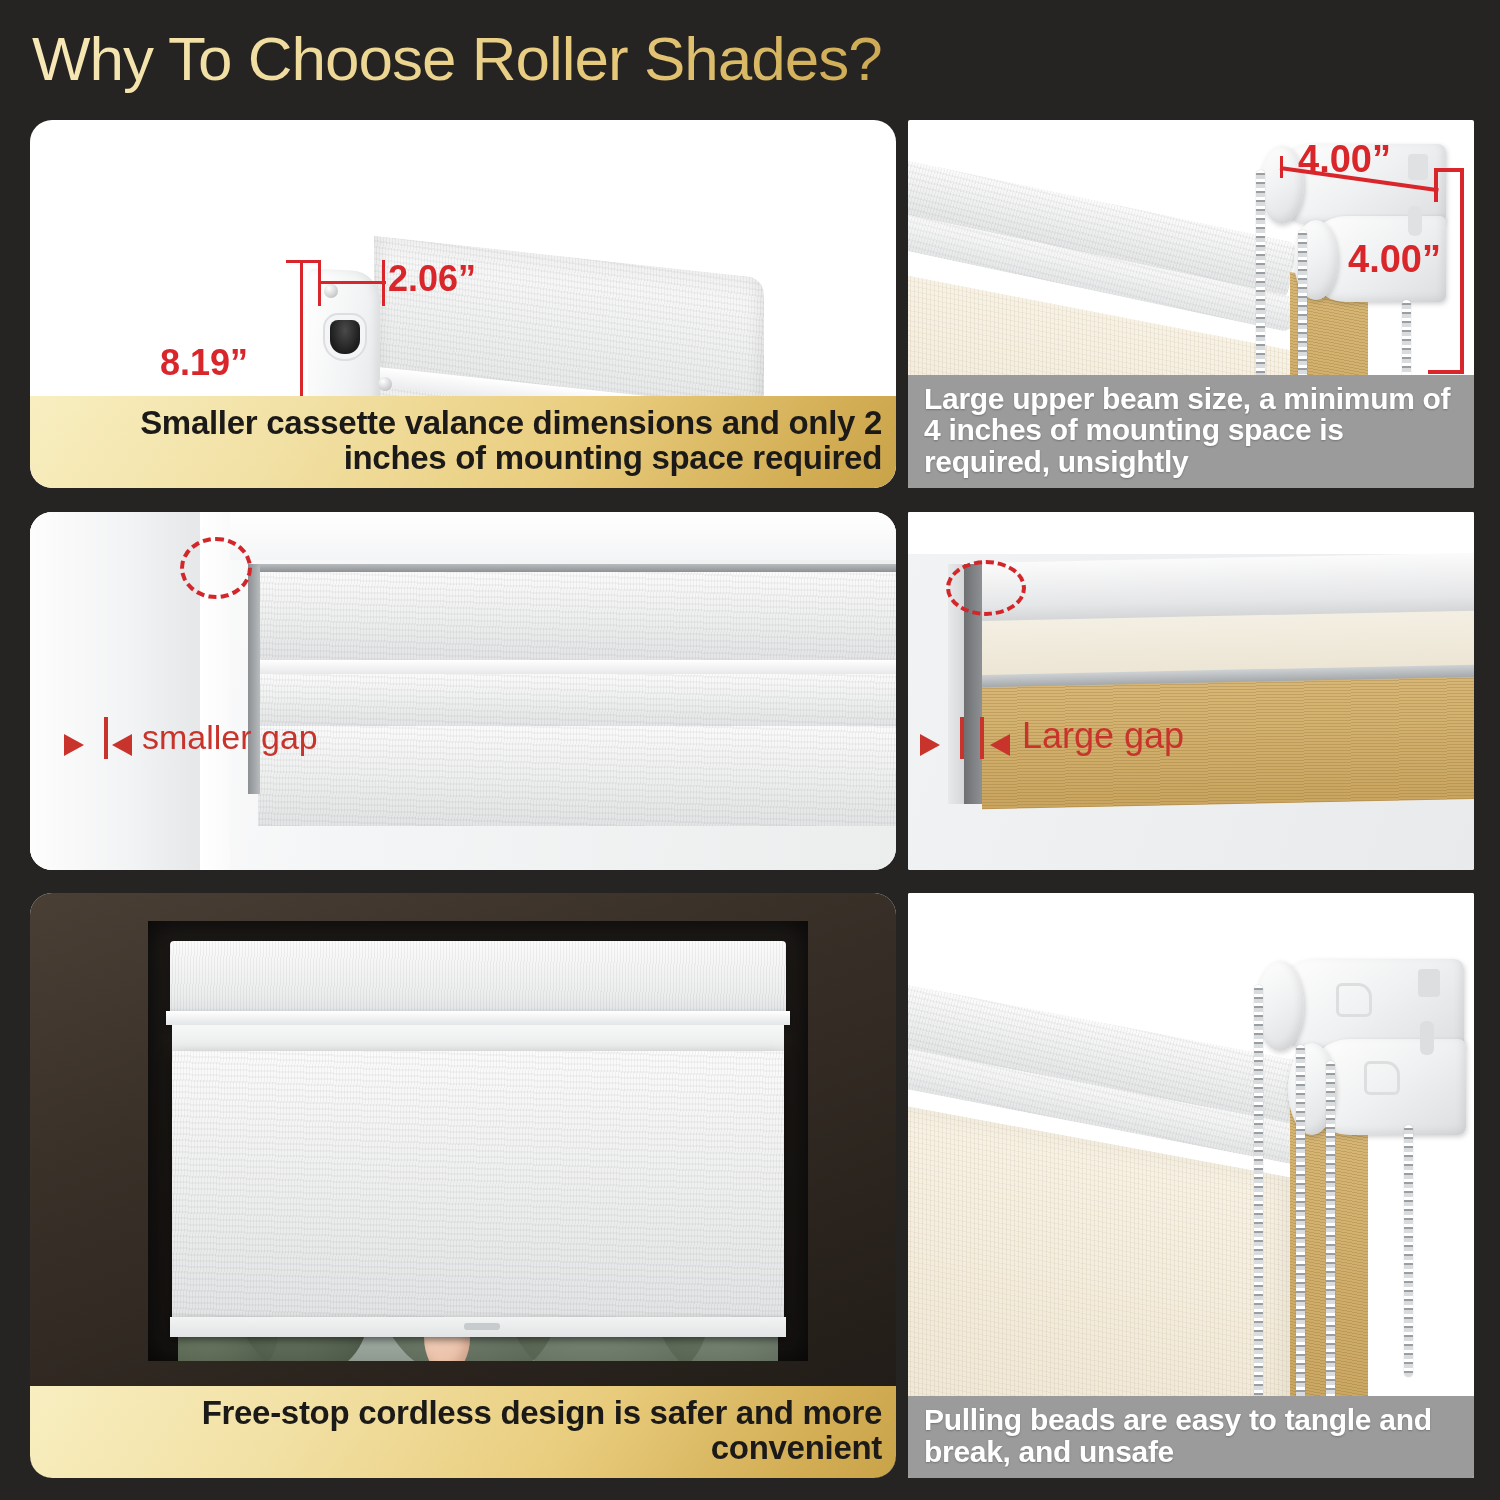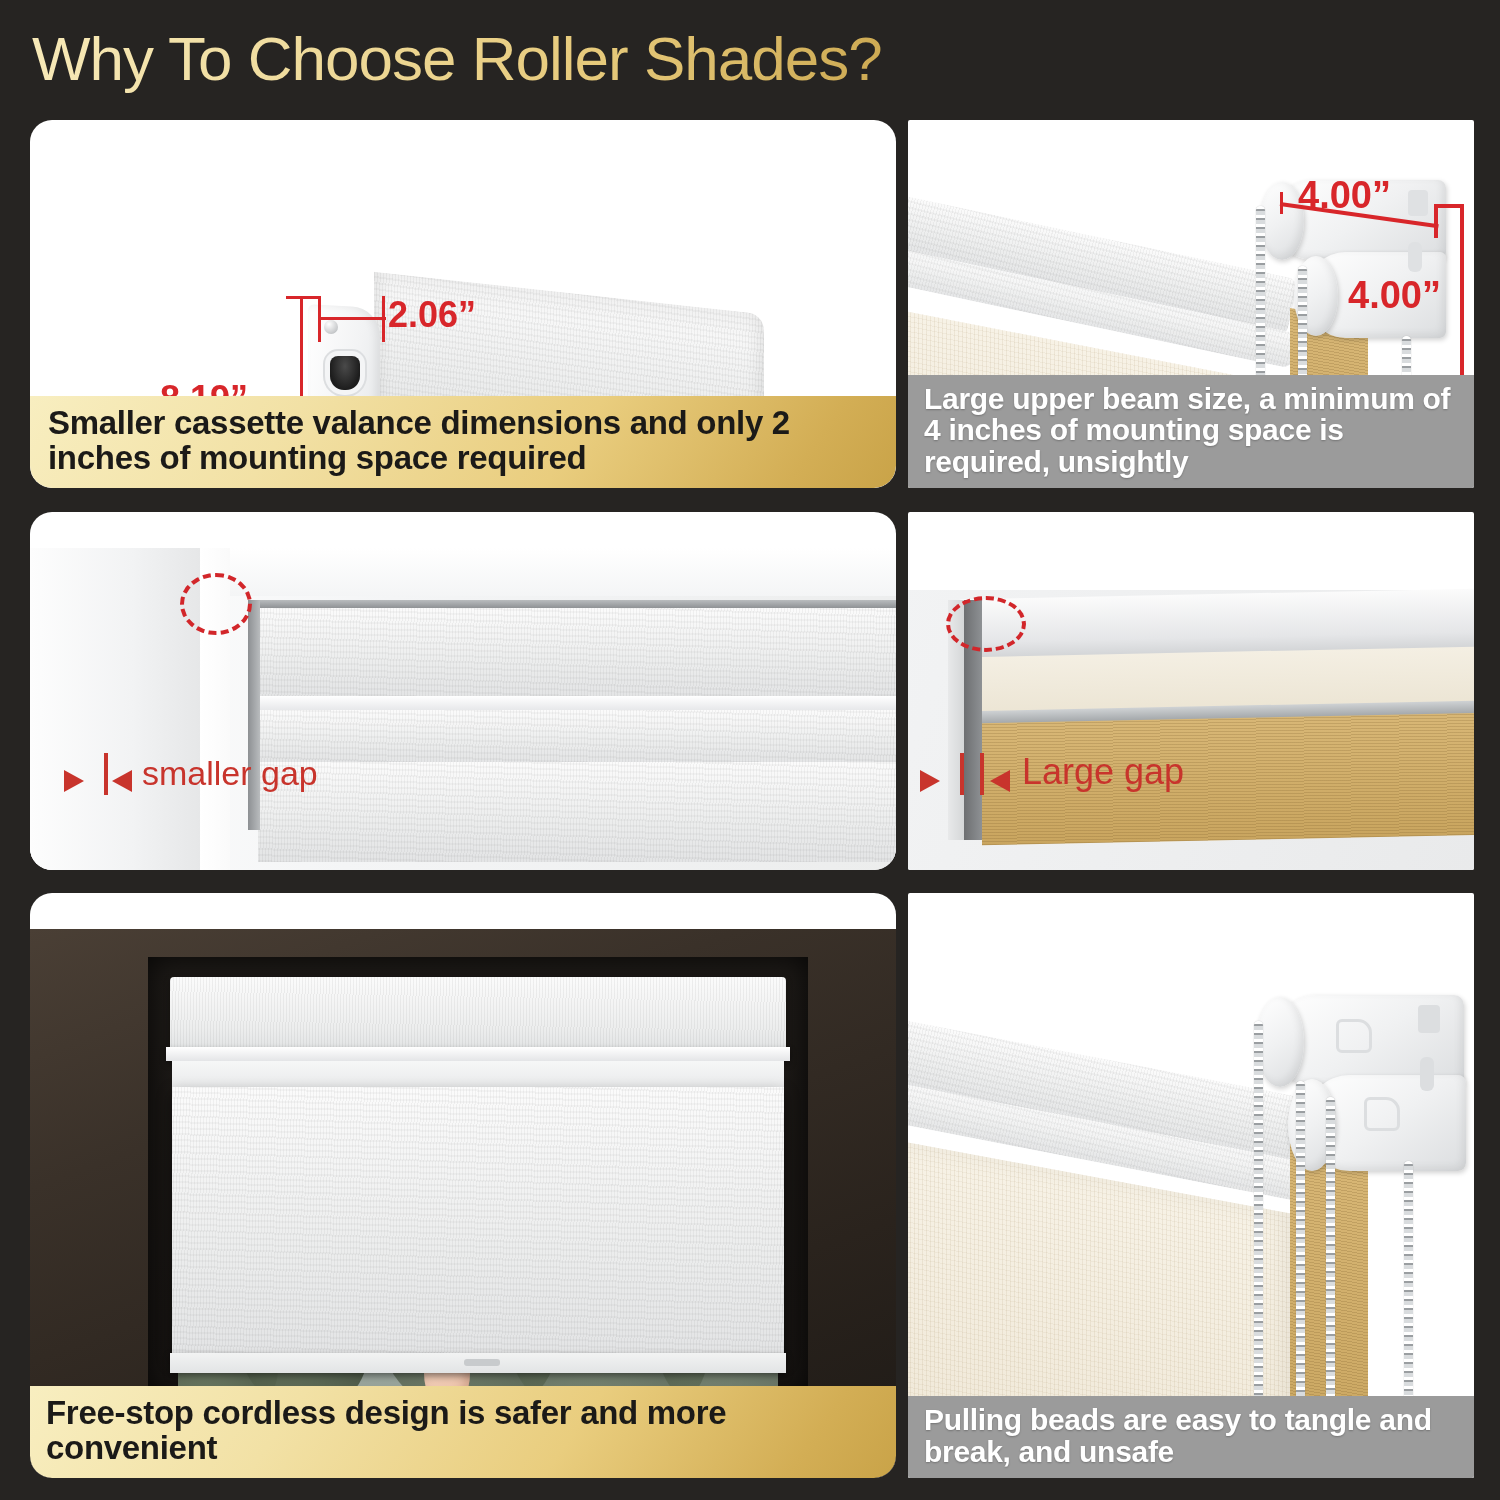--- a/index.html
+++ b/index.html
@@ -26,32 +26,32 @@
   .panel.left{ left:30px; width:866px; border-radius:22px; }
   .panel.right{ left:908px; width:566px; border-radius:2px; }
 
   .p1{ top:120px;  height:368px; }
   .p2{ top:120px;  height:368px; }
   .p3{ top:512px;  height:358px; }
   .p4{ top:512px;  height:358px; }
   .p5{ top:893px;  height:585px; }
   .p6{ top:893px;  height:585px; }
 
-  .stage{ position:absolute; inset:0; overflow:hidden;margin-top:36px; }
+  .stage{ position:absolute; inset:0; overflow:hidden; }
 
   
   .caption{
     position:absolute; left:0; right:0; bottom:0;
     padding:10px 14px 12px 18px;
     font-weight:bold; line-height:1.06; letter-spacing:-.3px;
   }
   .caption.gold{
     background:linear-gradient(125deg,#f8eec0 0%,#f2e1a5 30%,#e9cd7e 62%,#d3ae55 88%,#c9a348 100%);
     color:#1b1a18; font-size:33px;
-    border-bottom-left-radius:22px; border-bottom-right-radius:22px;
+    border-bottom-left-radius:22px; border-bottom-right-radius:22px;text-align:right;
   }
   .caption.gray{
     background:#9b9b9b; color:#fff; font-size:30px;
     text-shadow:0 1px 2px rgba(0,0,0,.25);
     padding:8px 12px 10px 16px;
   }
   .caption.gold.tall{ font-size:33px;padding-left:16px; }
 
   
   .fabric-white{

